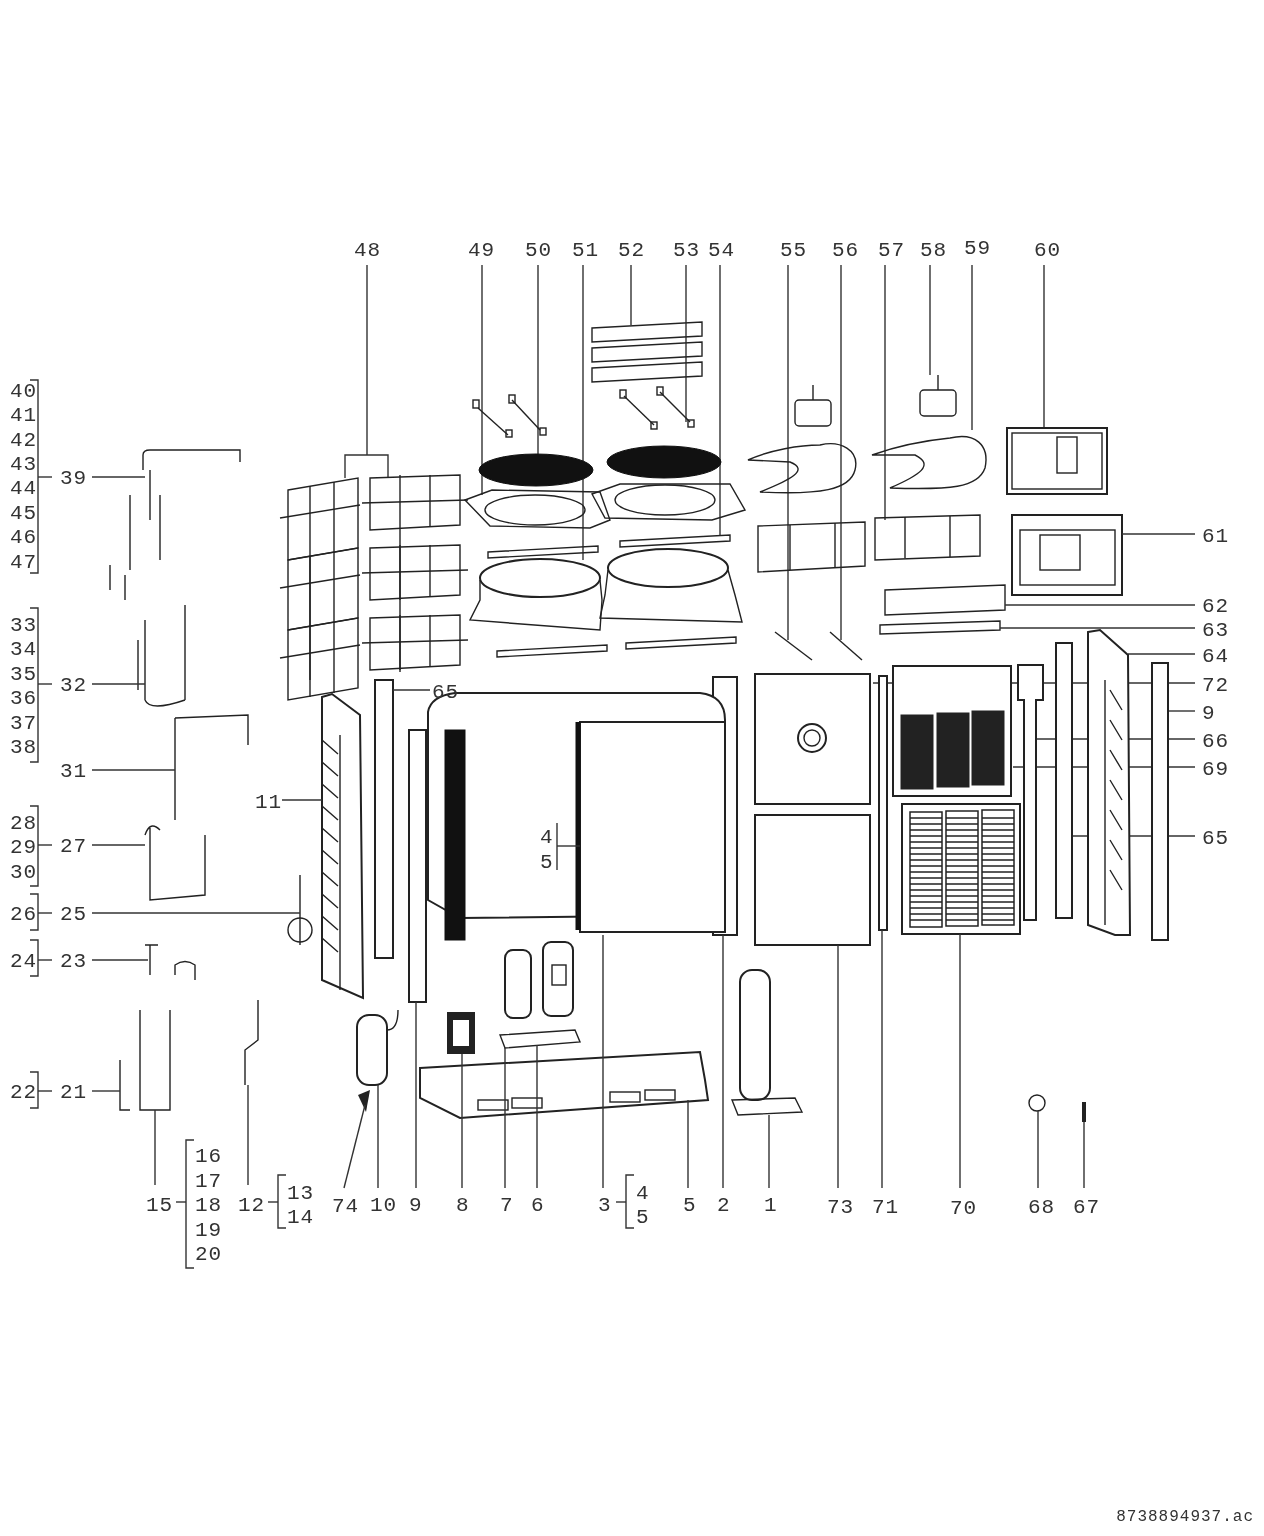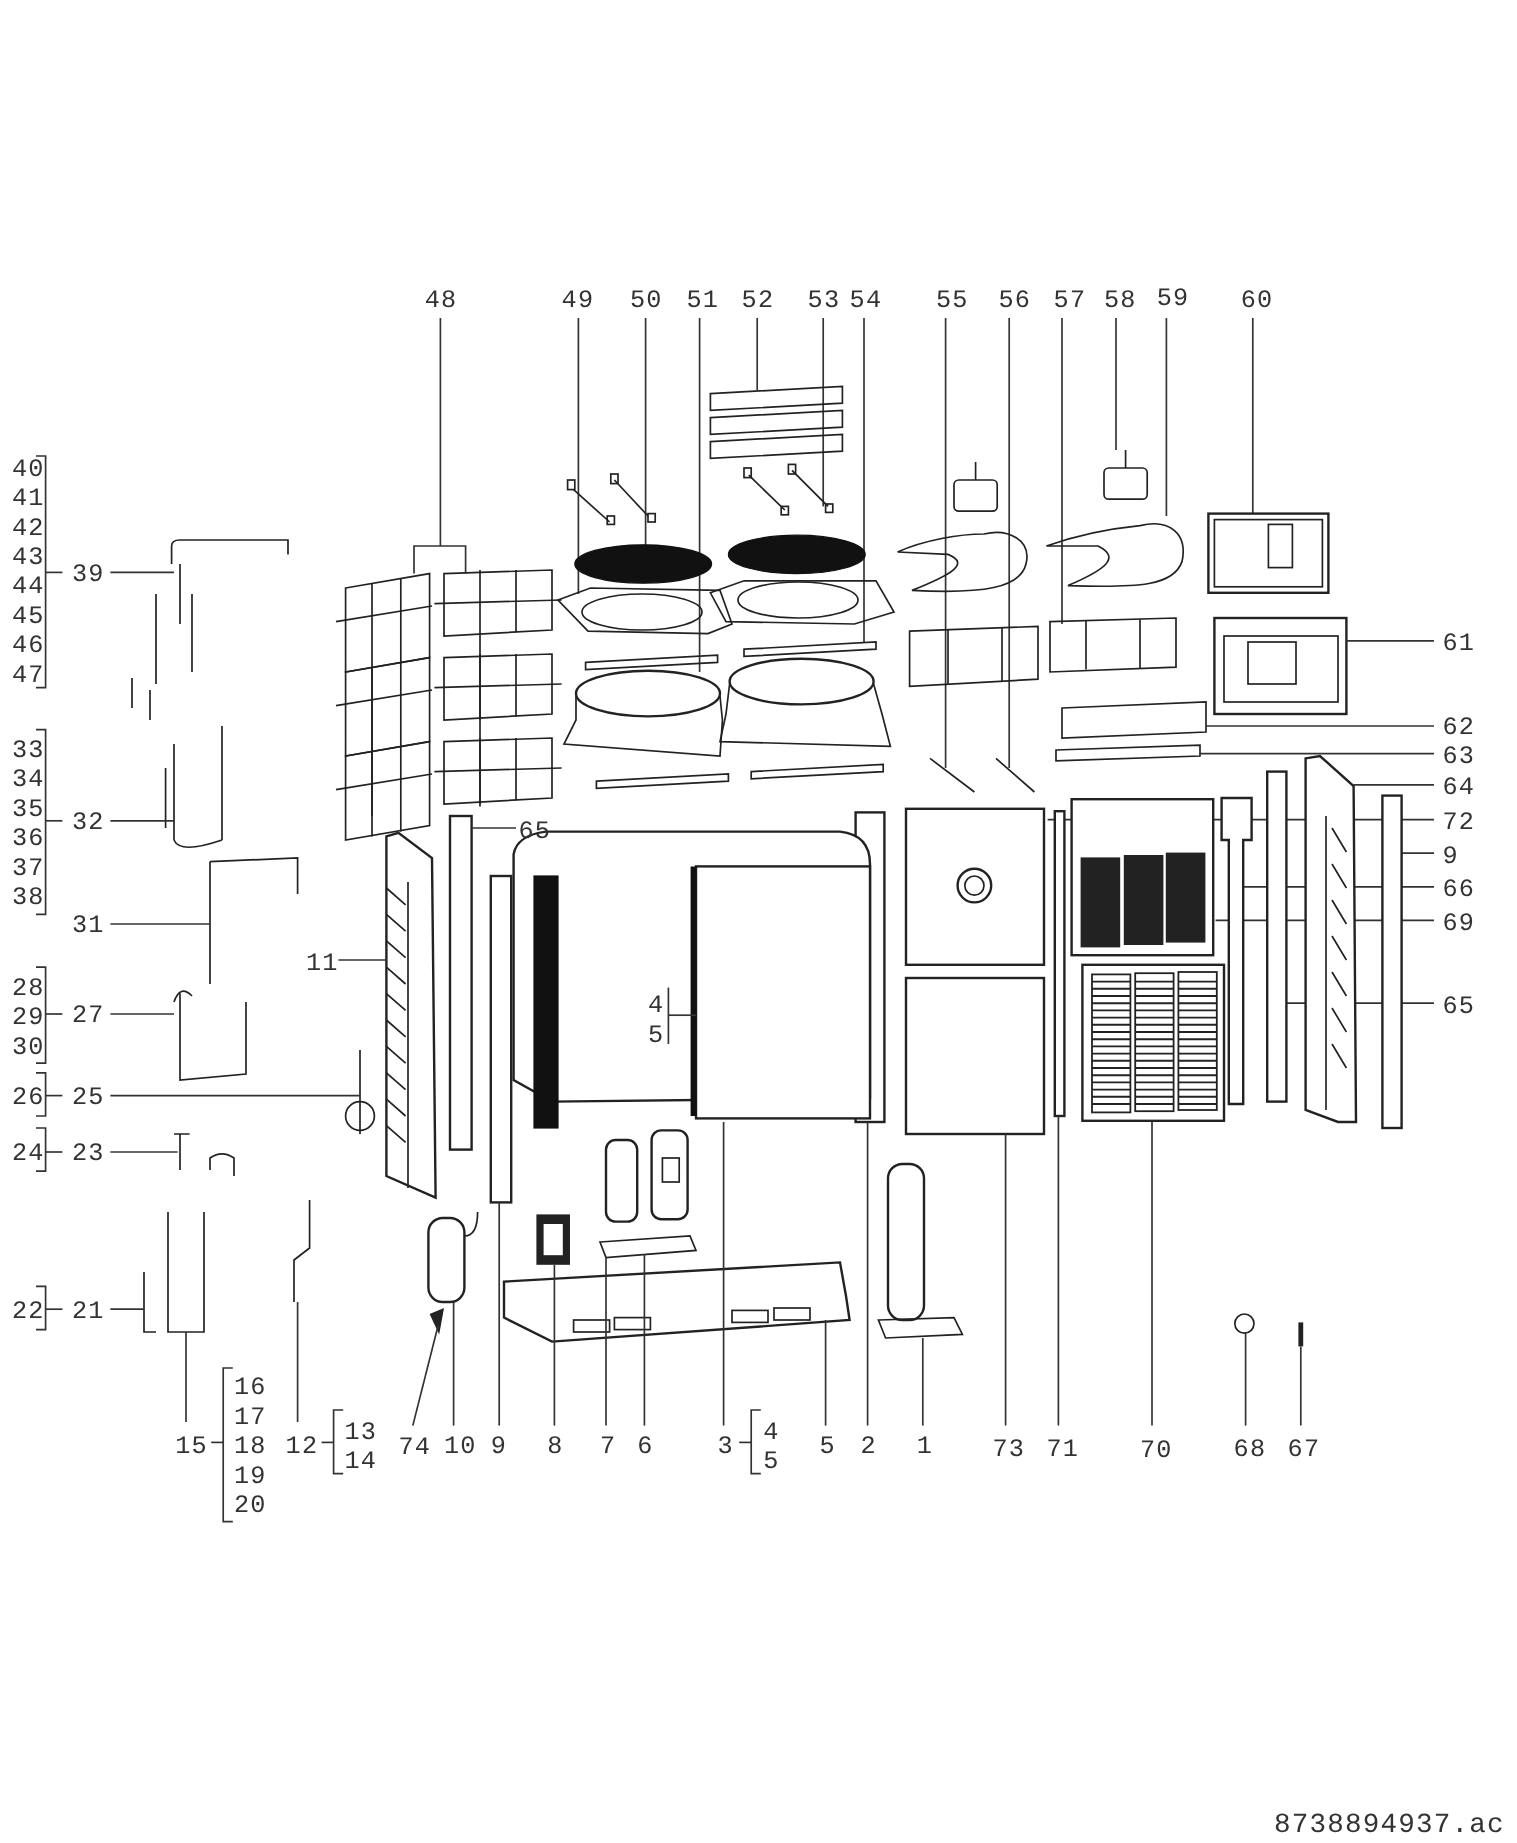--- a/index.html
+++ b/index.html
@@ -4,21 +4,21 @@
 <style>
   html,body{margin:0;padding:0;background:#fff;}
   body{width:1264px;height:1536px;position:relative;overflow:hidden;font-family:"Liberation Mono","DejaVu Sans Mono",monospace;}
   #diagram{position:absolute;left:0;top:0;width:1264px;height:1536px;}
   svg text{font-family:"Liberation Mono","DejaVu Sans Mono",monospace;font-size:21px;fill:#333;letter-spacing:1px;}
   .ln{stroke:#333;stroke-width:1.4;fill:none;}
   .pt{stroke:#222;stroke-width:2;fill:#fff;}
   .ptk{stroke:#222;stroke-width:1.4;fill:none;}
   .dark{fill:#111;stroke:#111;}
   .grill{stroke:#222;stroke-width:3;}
-  #doc-id{position:absolute;right:10px;top:1508px;font-size:23px;color:#333;letter-spacing:1px;}
+  #doc-id{position:absolute;right:10px;top:1508px;font-size:16px;color:#333;letter-spacing:1px;}
 </style>
 </head>
 <body>
 
 <svg id="diagram" viewBox="0 0 1264 1536" xmlns="http://www.w3.org/2000/svg">
 
   <g>
     <text x="354" y="256">48</text>
     <text x="468" y="256">49</text>
     <text x="525" y="256">50</text>

